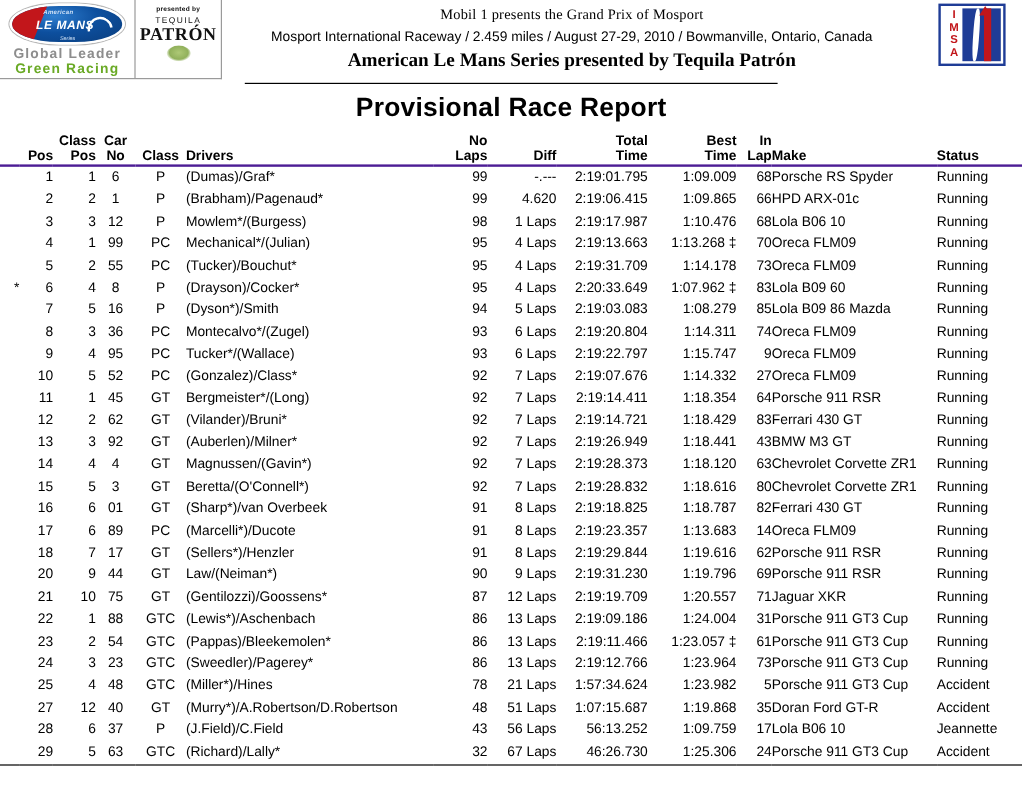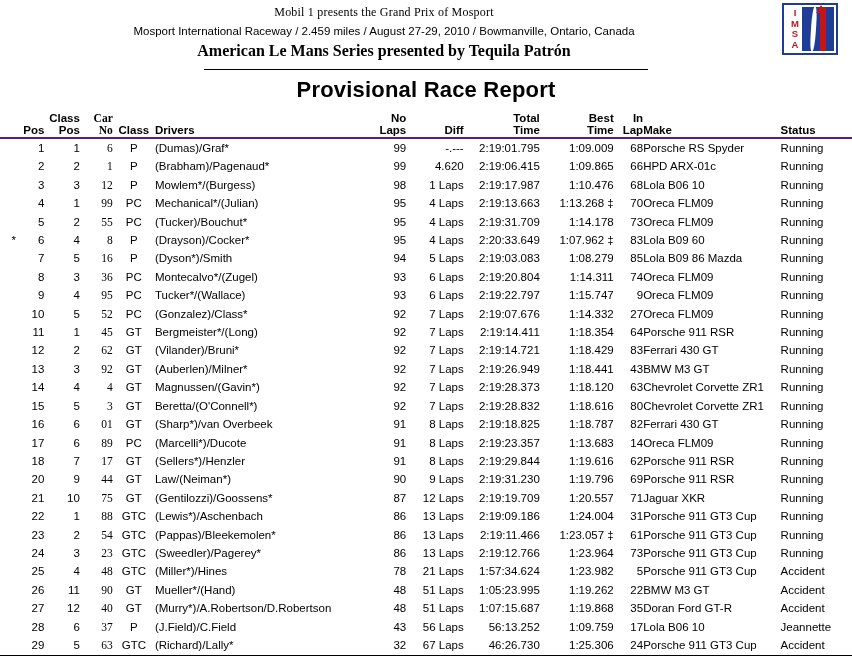--- a/index.html
+++ b/index.html
@@ -71,21 +71,21 @@
     font-size:11.5px;font-weight:bold;vertical-align:bottom;padding:0 0 1px 0;
     line-height:12px;white-space:nowrap;
   }
   table.results thead tr.hdr th{border-bottom:2px solid #4c1d95;}
   table.results td{padding:2px 0;line-height:14.4px;white-space:nowrap;}
   tbody tr:last-child td{border-bottom:1px solid #000;padding-bottom:3px;}
 
   .c-flag{width:22px;text-align:right;padding-right:4px;}
   .c-pos{width:32px;text-align:right;}
   .c-cpos{width:38px;text-align:right;}
-  .c-car{width:40px;text-align:right;font-family:Liberation Serif, serif;}
+  .c-car{width:40px;text-align:center;}
   .c-class{width:48px;text-align:center;}
   .c-drivers{width:222px;text-align:left;padding-left:12px;}
   .c-laps{width:54px;text-align:right;}
   .c-diff{width:66px;text-align:right;}
   .c-total{width:84px;text-align:right;}
   .c-best{width:84px;text-align:right;padding-right:2px;}
   .c-inlap{width:34px;text-align:right;}
   .c-make{width:146px;text-align:left;padding-left:10px;}
   .c-status{width:82px;text-align:left;padding-left:2px;}
 
@@ -93,20 +93,39 @@
   th.c-make{padding-left:10px;}
   th.c-status{padding-left:2px;}
 </style>
 </head>
 <body>
 
 <div class="page">
 
   <div class="header">
 
+    <div class="logo-box">
+      <div class="alms-logo">
+        <div class="alms-shield">
+          <div class="alms-american">American</div>
+          <div class="alms-lemans">LE MANS</div>
+          <div class="alms-series">Series</div>
+          <div class="alms-swoosh"></div>
+        </div>
+        <div class="alms-tag1">Global Leader</div>
+        <div class="alms-tag2">Green Racing</div>
+      </div>
+
+      <div class="patron-logo">
+        <div class="p-presented">presented by</div>
+        <div class="p-tequila">TEQUILA</div>
+        <div class="p-patron">PATRÓN</div>
+        <div class="p-bee"></div>
+      </div>
+    </div>
 
     <div class="titles">
       <div class="t1">Mobil 1 presents the Grand Prix of Mosport</div>
       <div class="t2">Mosport International Raceway / 2.459 miles / August 27-29, 2010 / Bowmanville, Ontario, Canada</div>
       <div class="t3">American Le Mans Series presented by Tequila Patrón</div>
     </div>
 
     <div class="imsa-box">
       <div class="imsa">
         <div class="imsa-letters">I<br>M<br>S<br>A</div>
@@ -530,35 +549,20 @@
           <td class="c-laps">78</td>
           <td class="c-diff">21 Laps</td>
           <td class="c-total">1:57:34.624</td>
           <td class="c-best">1:23.982</td>
           <td class="c-inlap">5</td>
           <td class="c-make">Porsche 911 GT3 Cup</td>
           <td class="c-status">Accident</td>
         </tr>
         <tr>
           <td class="c-flag"></td>
-          <td class="c-pos">26</td>
-          <td class="c-cpos">11</td>
-          <td class="c-car">90</td>
-          <td class="c-class">GT</td>
-          <td class="c-drivers">Mueller*/(Hand)</td>
-          <td class="c-laps">48</td>
-          <td class="c-diff">51 Laps</td>
-          <td class="c-total">1:05:23.995</td>
-          <td class="c-best">1:19.262</td>
-          <td class="c-inlap">22</td>
-          <td class="c-make">BMW M3 GT</td>
-          <td class="c-status">Accident</td>
-        </tr>
-        <tr>
-          <td class="c-flag"></td>
           <td class="c-pos">27</td>
           <td class="c-cpos">12</td>
           <td class="c-car">40</td>
           <td class="c-class">GT</td>
           <td class="c-drivers">(Murry*)/A.Robertson/D.Robertson</td>
           <td class="c-laps">48</td>
           <td class="c-diff">51 Laps</td>
           <td class="c-total">1:07:15.687</td>
           <td class="c-best">1:19.868</td>
           <td class="c-inlap">35</td>

